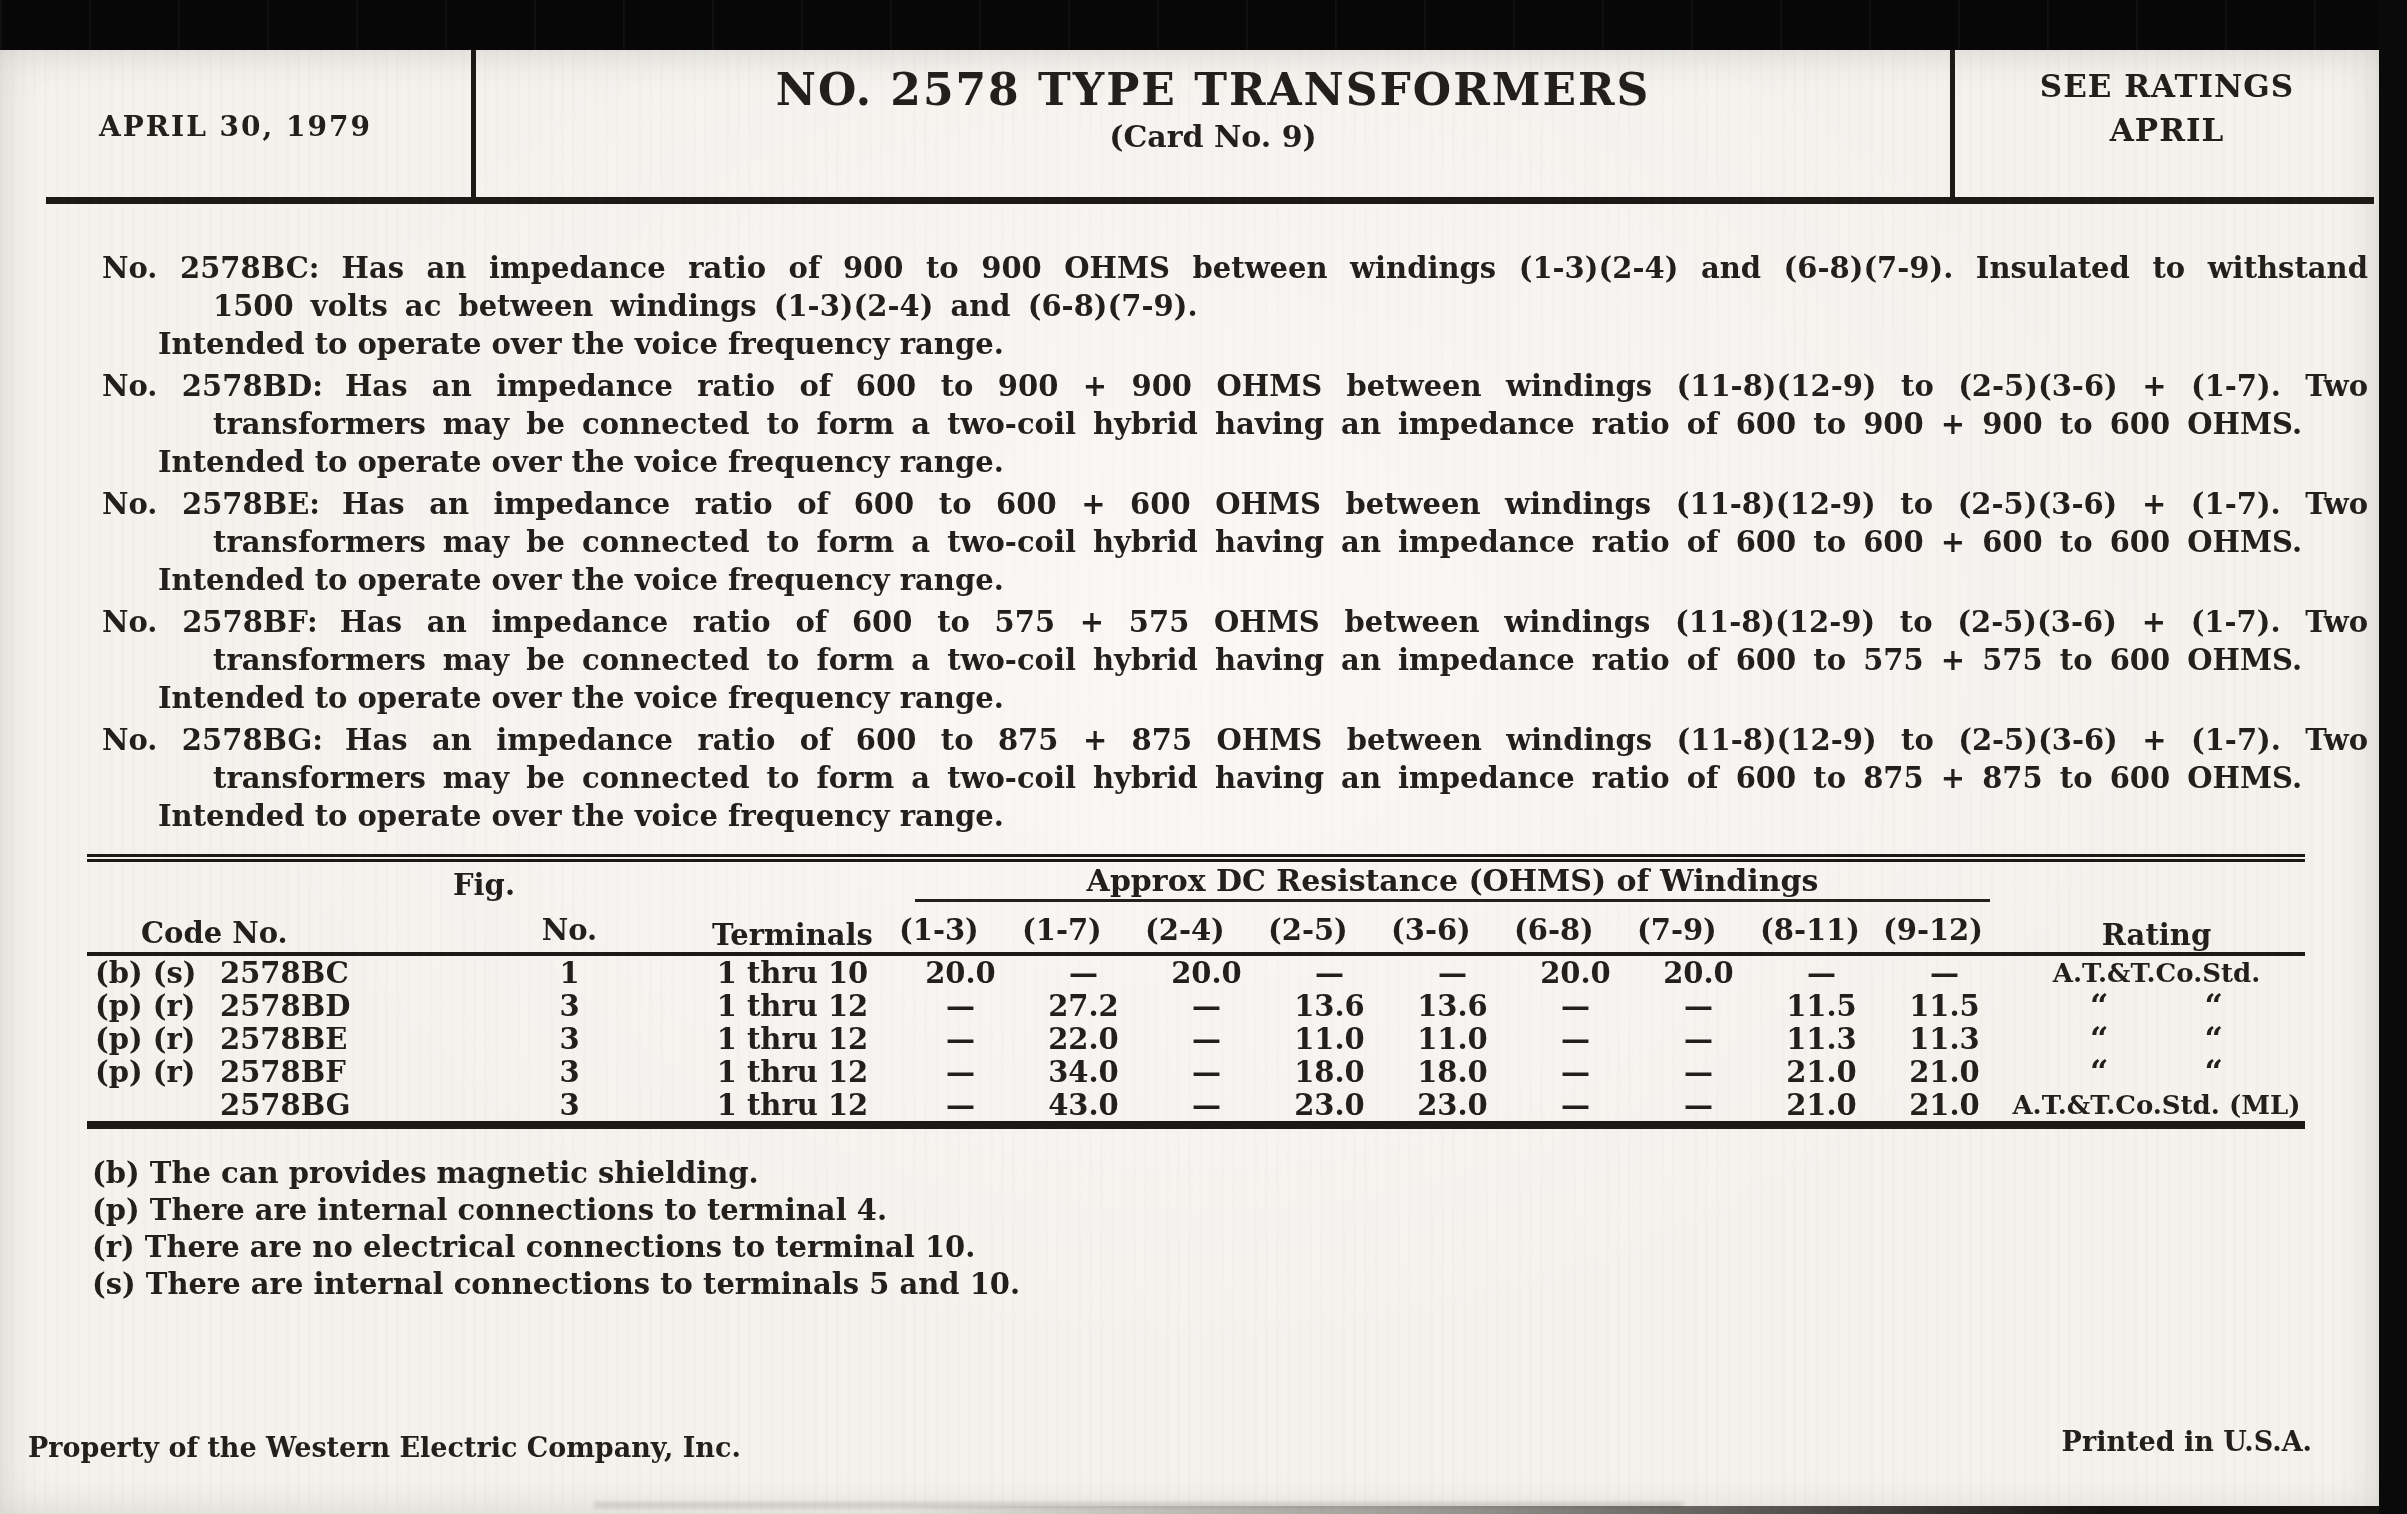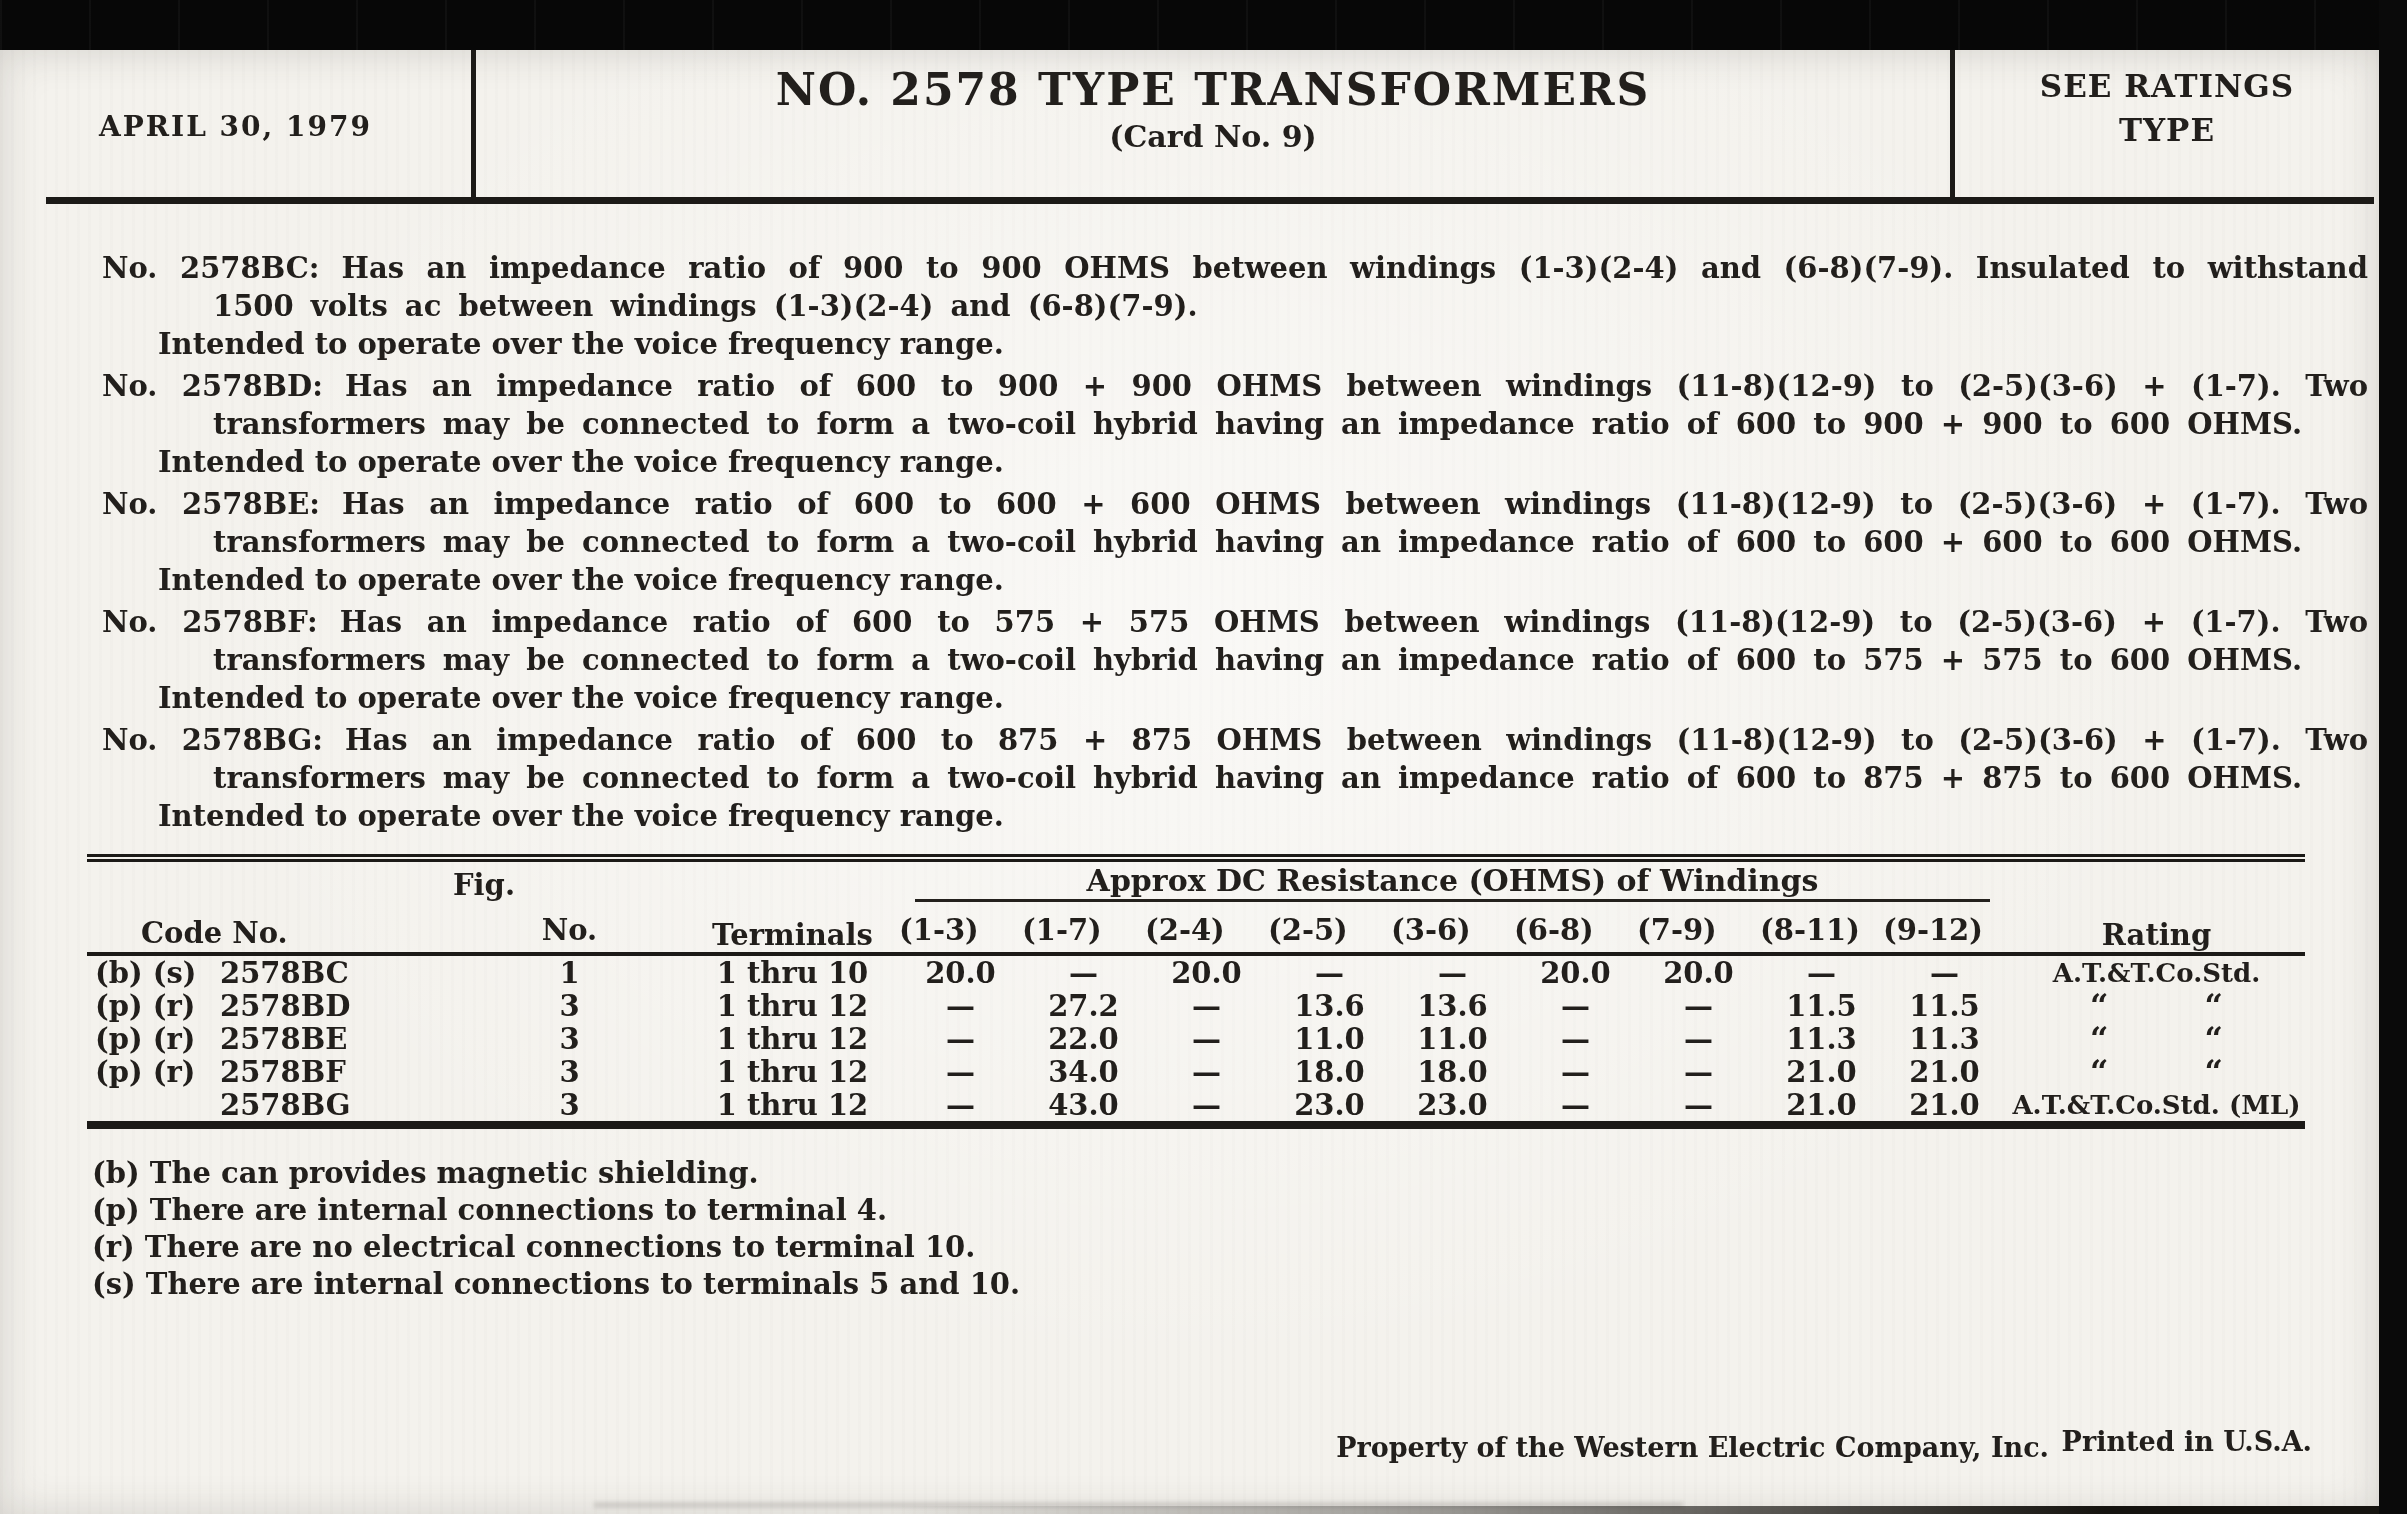--- a/index.html
+++ b/index.html
@@ -52,43 +52,43 @@
   .tbl-body{border-bottom:8px solid #1c1a17;}
   .trow{height:33px;align-items:center;font-size:29px;font-weight:700;}
   .td-code{grid-column:1;padding-left:8px;white-space:nowrap;}
   .code-prefix{display:inline-block;width:125px;}
   .td-c{text-align:center;white-space:nowrap;}
   .td-rating{grid-column:13;text-align:center;font-size:26px;white-space:nowrap;}
   .td-rating.ditto{display:flex;justify-content:space-around;align-items:flex-start;padding:0 36px;font-size:32px;line-height:26px;}
   
   .footnotes{position:absolute;left:92px;top:1105px;font-size:29px;font-weight:700;line-height:37px;}
   
-  .footer-property{position:absolute;left:0;top:1382px;width:2049px;text-align:right;
-                   padding-left:83px;font-size:27px;font-weight:700;box-sizing:border-box;}
+  .footer-property{position:absolute;left:0;top:1382px;width:2049px;text-align:left;
+                   padding-left:28px;font-size:27px;font-weight:700;box-sizing:border-box;}
   .footer-printed{position:absolute;right:67px;top:1376px;font-size:27px;font-weight:700;}
 </style>
 </head>
 <body>
 
 <div class="scan">
   <div class="band-top"></div>
 
   <div class="card">
 
     <div class="hdr">
       <div class="hdr-col hdr-col-date">
         <div class="hdr-date">APRIL 30, 1979</div>
       </div>
       <div class="hdr-col hdr-col-title">
         <div class="title-main">NO. 2578 TYPE TRANSFORMERS</div>
         <div class="title-sub">(Card No. 9)</div>
       </div>
       <div class="hdr-col hdr-col-note">
         <div class="note-line">SEE RATINGS</div>
-        <div class="note-line">TYPE</div>
+        <div class="note-line">APRIL</div>
       </div>
     </div>
     <div class="hdr-rule"></div>
 
     <div class="descs">
         <div class="desc-block">
           <div class="desc"><span class="desc-code">No. 2578BC:</span><span class="desc-body">Has an impedance ratio of 900 to 900 OHMS between windings (1-3)(2-4) and (6-8)(7-9). Insulated to withstand 1500 volts ac between windings (1-3)(2-4) and (6-8)(7-9).</span></div>
           <div class="desc-note">Intended to operate over the voice frequency range.</div>
         </div>
         <div class="desc-block">

